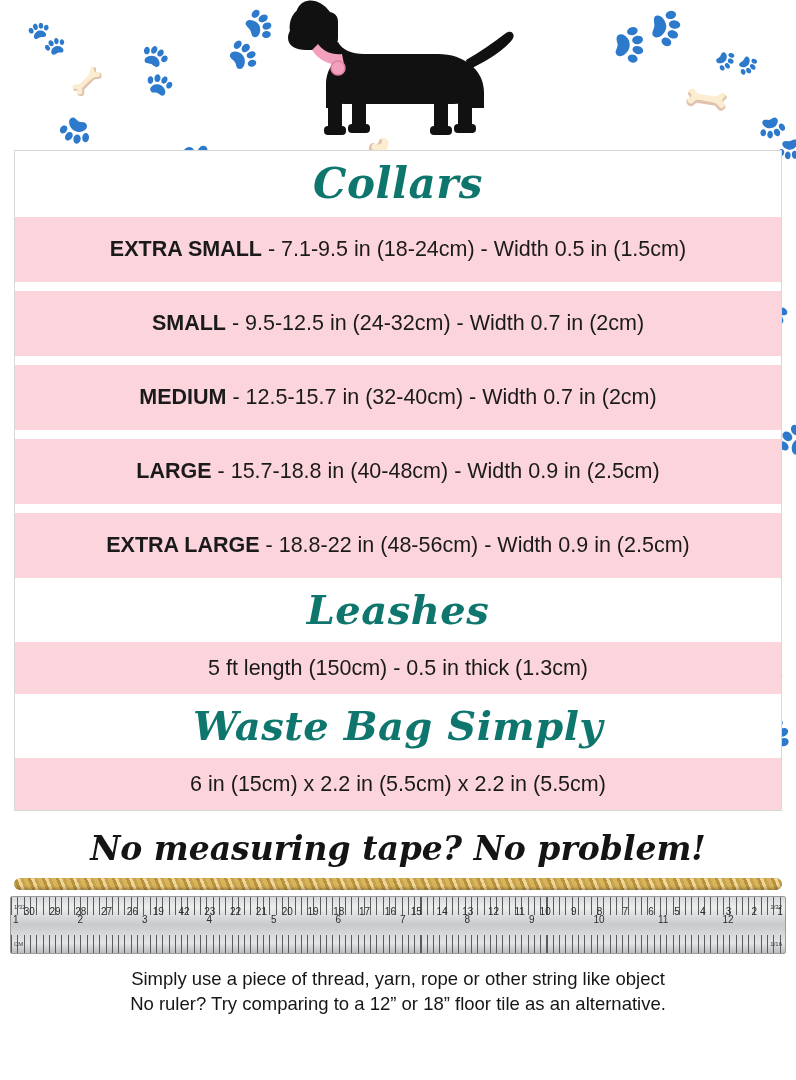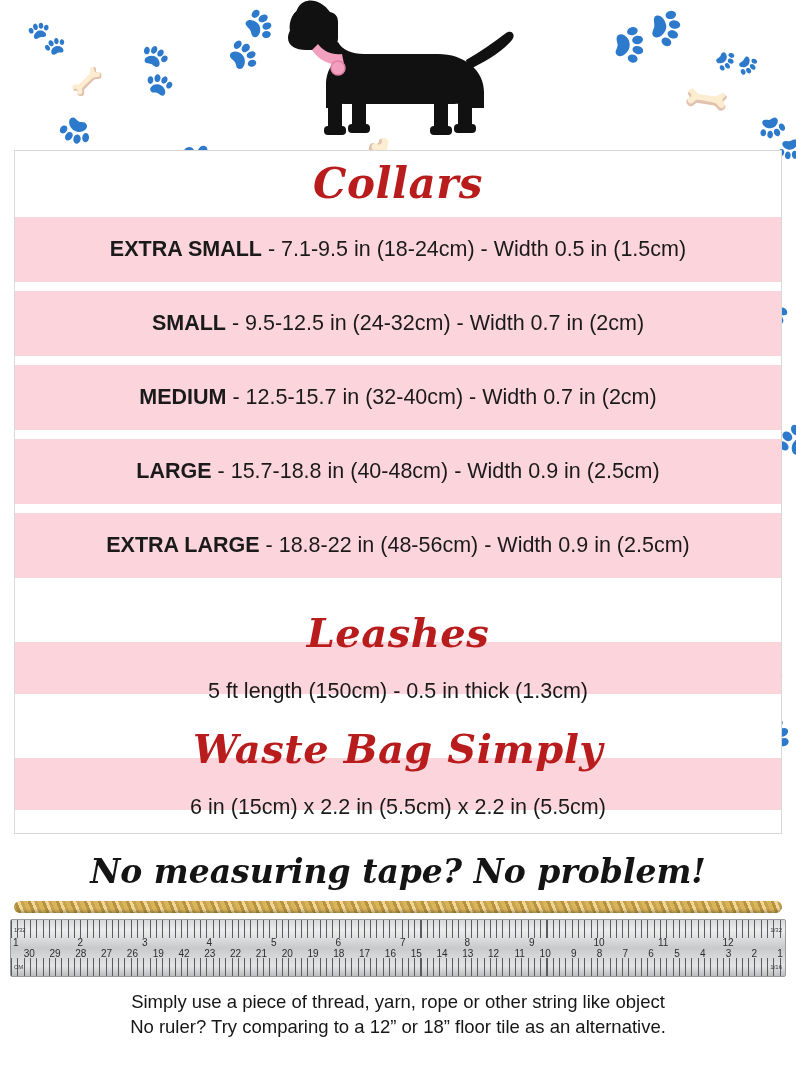--- a/index.html
+++ b/index.html
@@ -45,25 +45,25 @@
     position:absolute;inset:0;
     z-index:0;
   }
   .panel-inner{position:relative;z-index:2;}
 
   .section-title{
     text-align:center;
     font-family:"DejaVu Serif", serif;
     font-style:italic;
     font-weight:700;
-    color:#b91c1c;
+    color:#0f766e;
     letter-spacing:.5px;
   }
   .title-collars{font-size:42px;line-height:66px;height:66px;}
-  .title-leashes{font-size:40px;line-height:64px;height:64px;margin-top:23px;}
+  .title-leashes{font-size:40px;line-height:64px;height:64px;}
   .title-waste{font-size:40px;line-height:64px;height:64px;}
 
   .row{
     height:65px;
     display:flex;align-items:center;justify-content:center;
     text-align:center;
   }
   .row-line{
     font-size:21.5px;
     color:#1a1a1a;
@@ -120,21 +120,21 @@
     background-image:repeating-linear-gradient(90deg,#5a5b5d 0px,#5a5b5d 1px,transparent 1px,transparent 6.3px);
   }
   .ruler .ticks-bottom{bottom:0;
     background-image:repeating-linear-gradient(90deg,#5a5b5d 0px,#5a5b5d 1px,transparent 1px,transparent 6.3px);
   }
   .ruler .nums-top,.ruler .nums-bottom{
     position:absolute;left:0;right:0;height:16px;
     display:flex;
   }
   .ruler .nums-top{top:17px;}
-  .ruler .nums-bottom{bottom:12px;}
+  .ruler .nums-bottom{bottom:31px;}
   .ruler .nums-top span,.ruler .nums-bottom span{
     flex:1 1 0;
     font-size:10px;
     color:#2c2c2e;
     font-family:"Liberation Sans", sans-serif;
     text-align:left;
     padding-left:2px;
   }
   .ruler .nums-bottom span{text-align:right;padding-right:2px;padding-left:0;}
   .ruler .brand{

